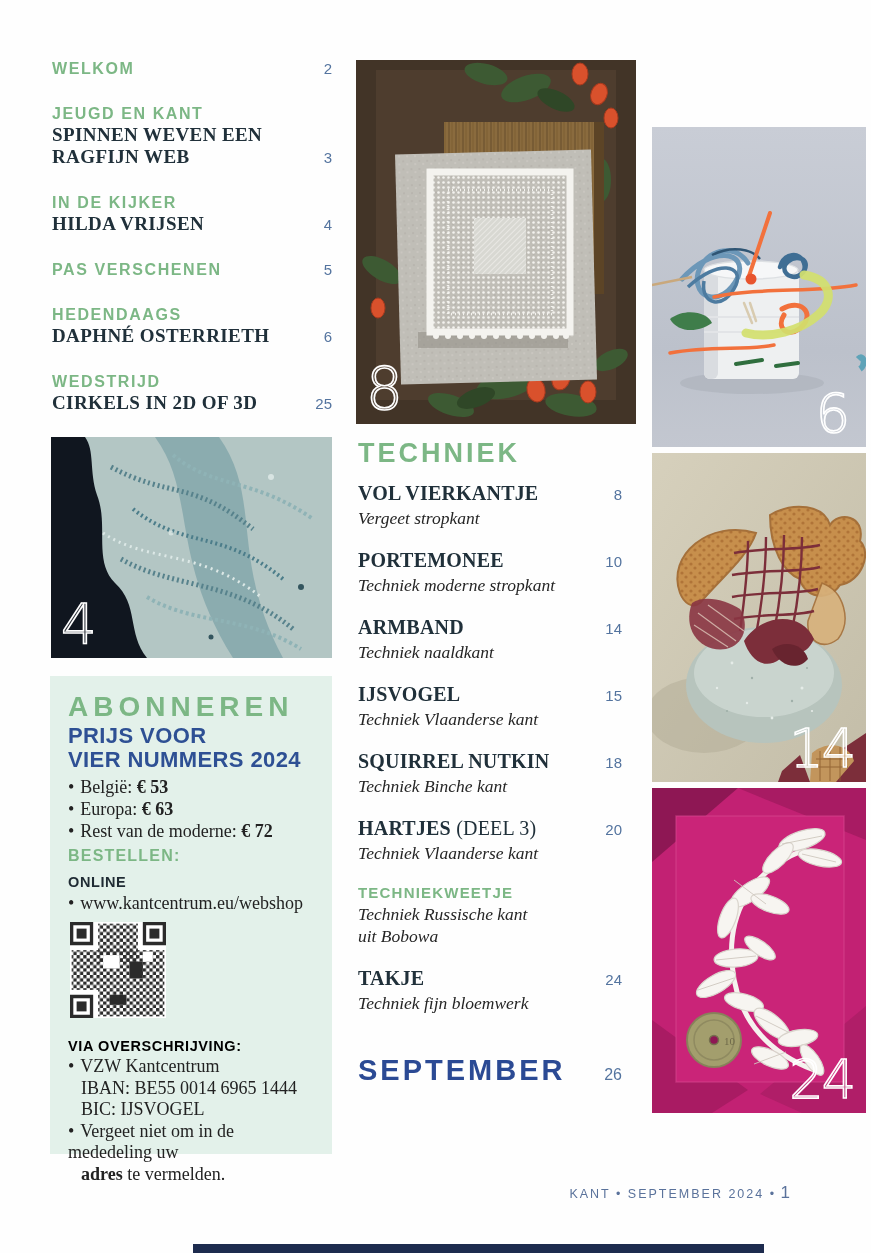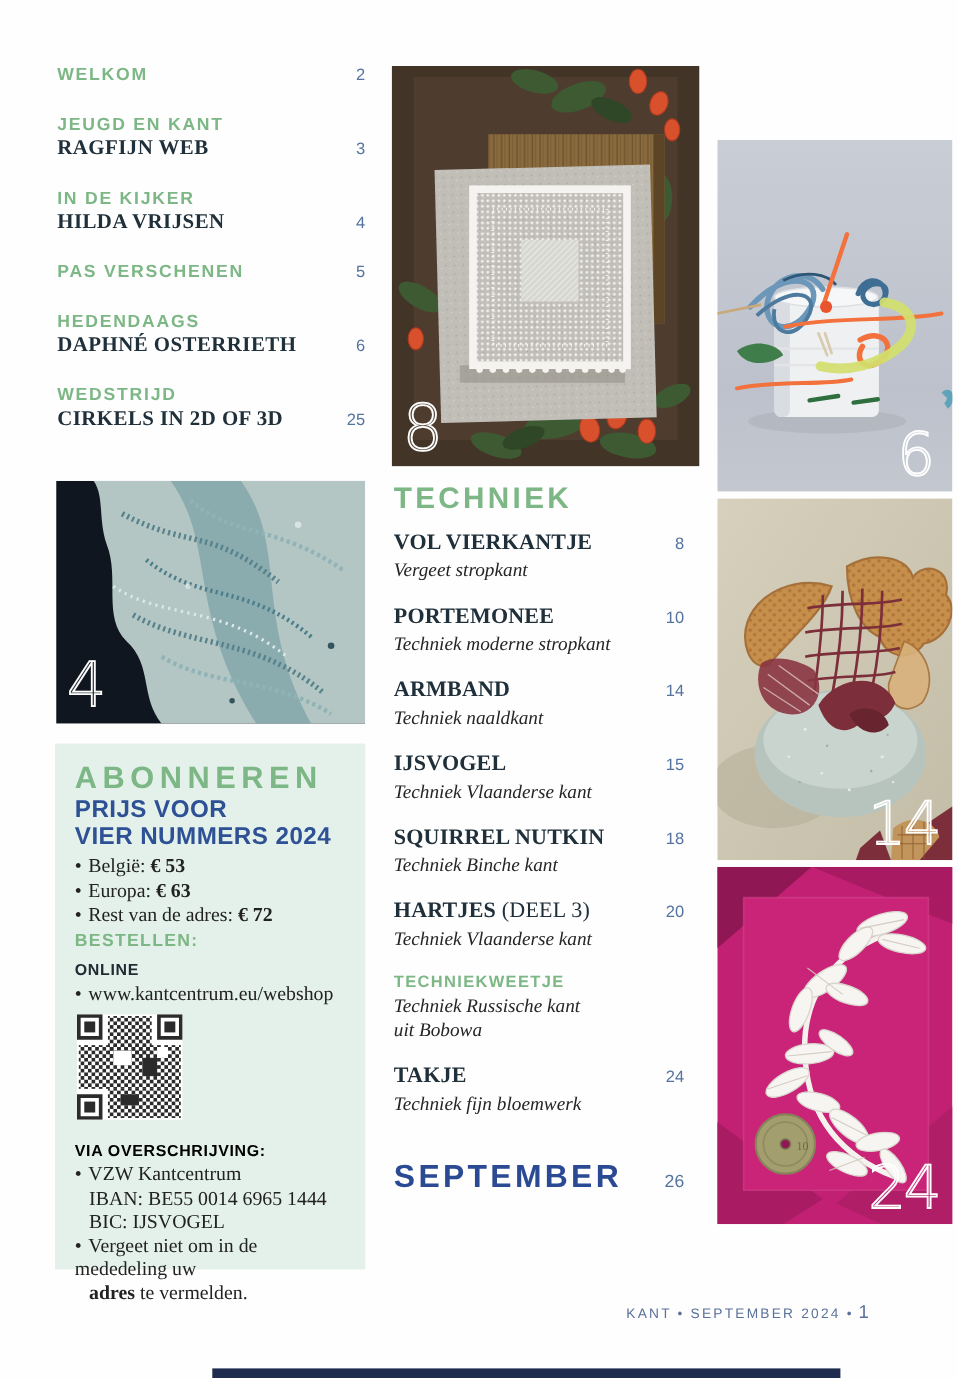--- a/index.html
+++ b/index.html
@@ -78,20 +78,21 @@
 
   <div class="toc-left">
 
     <div class="toc-item">
       <div class="toc-cat">WELKOM</div>
       <div class="toc-num">2</div>
     </div>
 
     <div class="toc-item">
       <div class="toc-cat">JEUGD EN KANT</div>
+      <div class="toc-line">SPINNEN WEVEN EEN</div>
       <div class="toc-line">RAGFIJN WEB</div>
       <div class="toc-num">3</div>
     </div>
 
     <div class="toc-item">
       <div class="toc-cat">IN DE KIJKER</div>
       <div class="toc-line">HILDA VRIJSEN</div>
       <div class="toc-num">4</div>
     </div>
 
@@ -132,21 +133,21 @@
     <div class="photo-label lbl-bl" style="font-size:56px;">4</div>
   </div>
 
   <div class="abo">
     <div class="abo-head">ABONNEREN</div>
     <div class="abo-sub">PRIJS VOOR</div>
     <div class="abo-sub">VIER NUMMERS 2024</div>
     <div class="abo-prices">
       <div class="abo-price"><span>België: </span><b>€ 53</b></div>
       <div class="abo-price"><span>Europa: </span><b>€ 63</b></div>
-      <div class="abo-price"><span>Rest van de adres: </span><b>€ 72</b></div>
+      <div class="abo-price"><span>Rest van de moderne: </span><b>€ 72</b></div>
     </div>
     <div class="abo-order">BESTELLEN:</div>
     <div class="abo-online">ONLINE</div>
     <div class="abo-web">www.kantcentrum.eu/webshop</div>
 
     <svg class="abo-qr" viewBox="0 0 29 29">
       <rect width="29" height="29" fill="#ffffff"></rect>
       <defs>
         <pattern id="qrmod" width="2" height="2" patternUnits="userSpaceOnUse">
           <rect width="1" height="1" fill="#2b2b2b"></rect>

